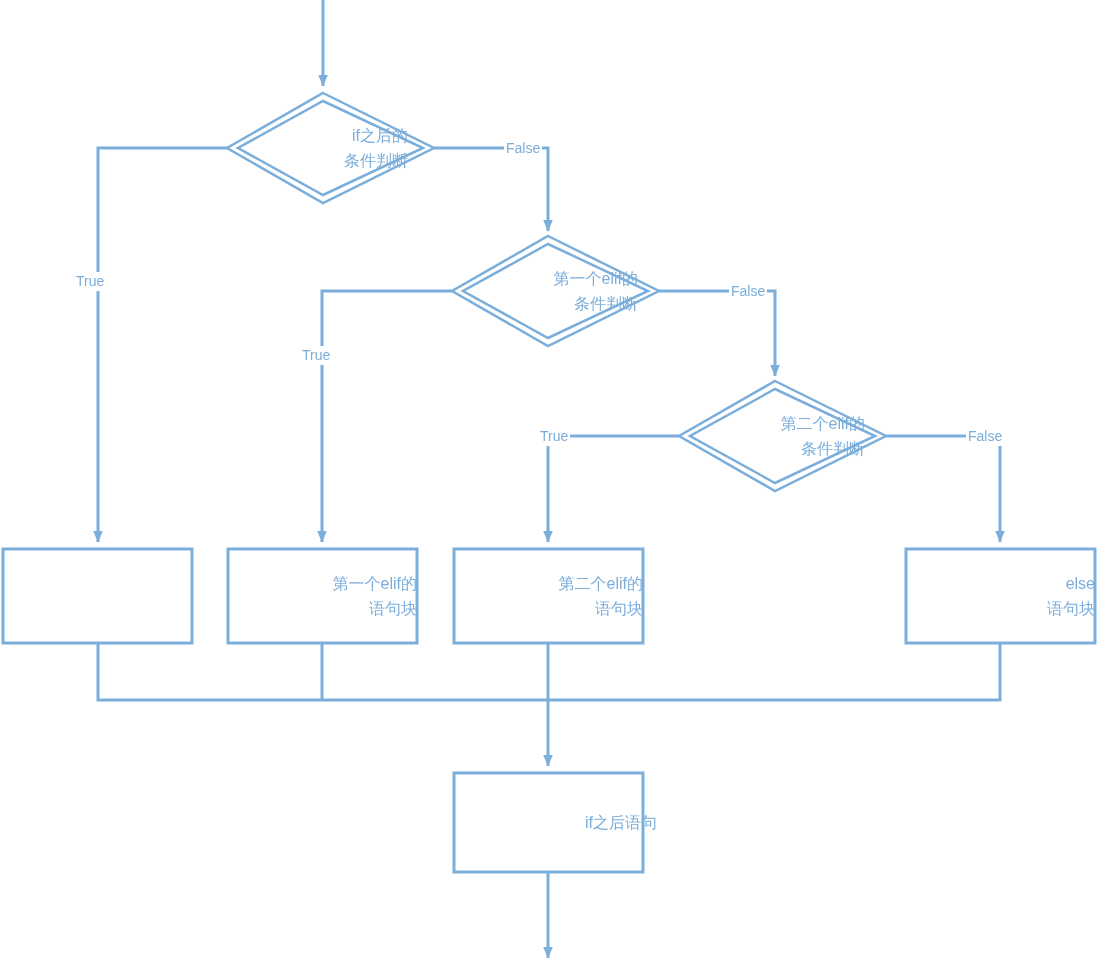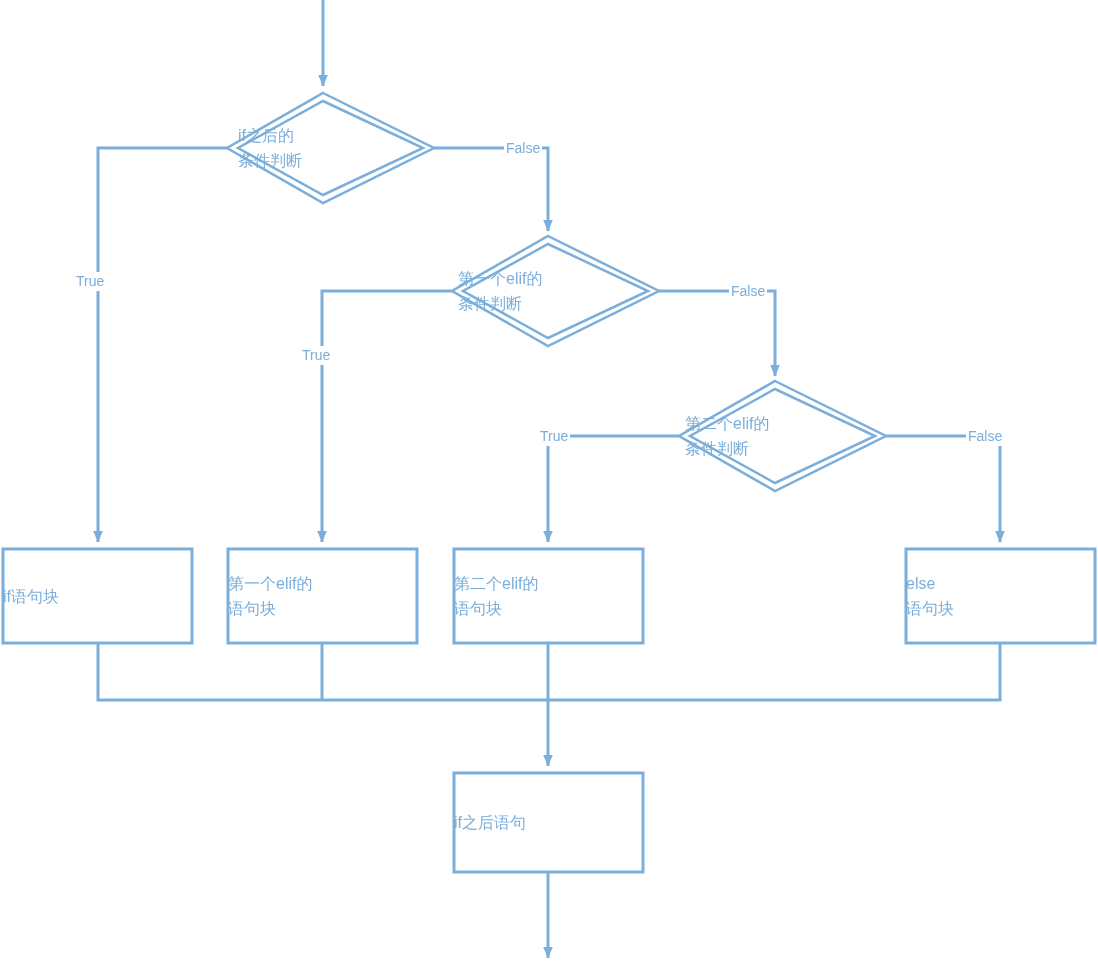--- a/index.html
+++ b/index.html
@@ -19,21 +19,21 @@
     position: absolute;
     top: 0;
     left: 0;
     width: 1098px;
     height: 965px;
   }
   .node-label {
     position: absolute;
     display: flex;
     flex-direction: column;
-    align-items: flex-start;
+    align-items: flex-end;
     justify-content: center;
     color: #7BAEDB;
     font-size: 16px;
     line-height: 25px;
     white-space: nowrap;
     pointer-events: none;
     text-align: center;
   }
   .edge-label {
     position: absolute;
@@ -113,23 +113,20 @@
   <div class="node-label" style="left:458px; top:253px; width:180px; height:76px;">
     <span>第一个elif的</span>
     <span>条件判断</span>
   </div>
 
   <div class="node-label" style="left:685px; top:398px; width:180px; height:76px;">
     <span>第二个elif的</span>
     <span>条件判断</span>
   </div>
 
-  <div class="node-label" style="left:3px; top:549px; width:189px; height:94px;">
-    <span>if语句块</span>
-  </div>
 
   <div class="node-label" style="left:228px; top:549px; width:189px; height:94px;">
     <span>第一个elif的</span>
     <span>语句块</span>
   </div>
 
   <div class="node-label" style="left:454px; top:549px; width:189px; height:94px;">
     <span>第二个elif的</span>
     <span>语句块</span>
   </div>

